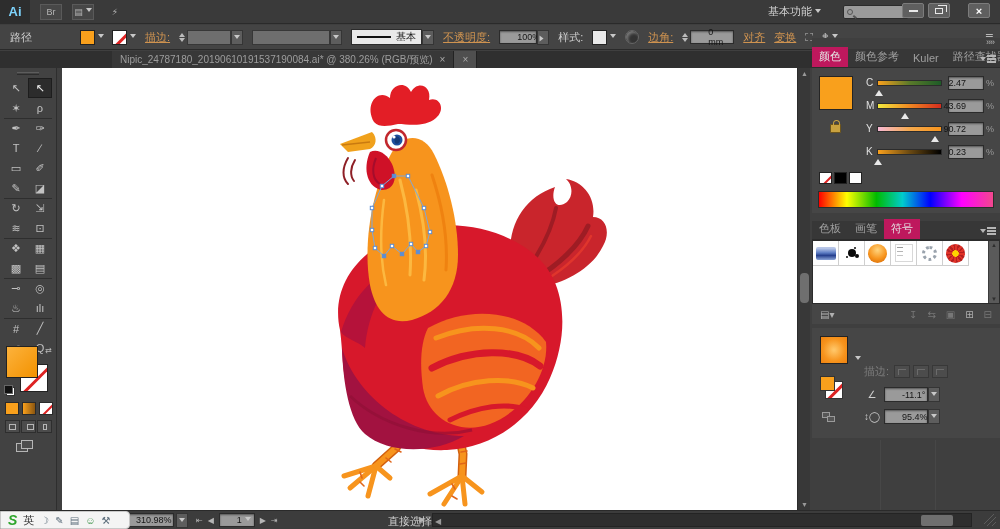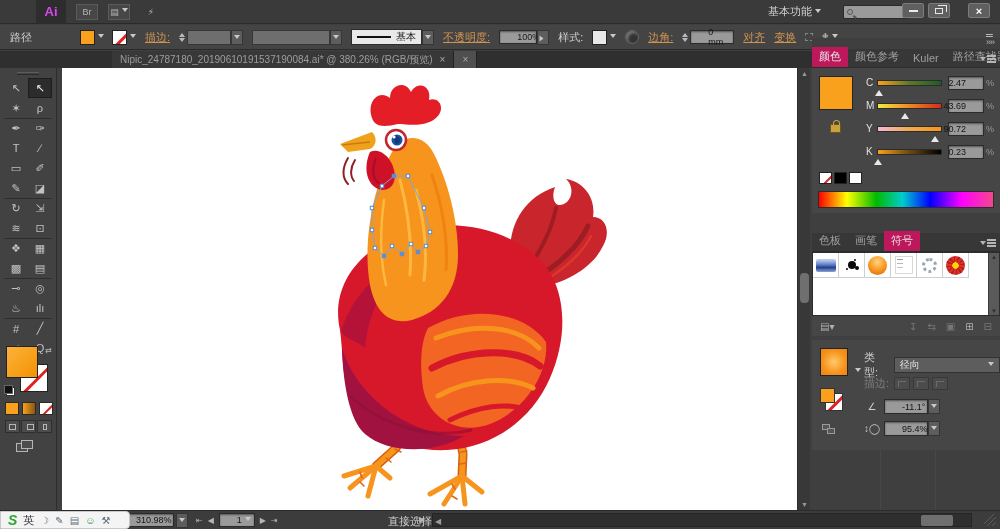--- a/index.html
+++ b/index.html
@@ -13,21 +13,21 @@
   .caret-btn .caret{margin:2px 0 0 0;}
   .valbox{ background:#9a9a9a;border:1px solid #2b2b2b;box-shadow:inset 0 1px 2px rgba(0,0,0,.45);color:#151515;font-size:9px;display:inline-flex;align-items:center;padding:0 17px;height:14px;}
   .olink{ color:#cf9350;text-decoration:underline;font-size:11px;}
   .stepper{ display:inline-flex;flex-direction:column;justify-content:center;margin-right:2px;}
   .stepper i{ width:0;height:0;border:3px solid transparent;display:block;}
   .stepper i.up{ border-bottom:4px solid #bbb;margin-bottom:1px;}
   .stepper i.dn{ border-top:4px solid #bbb;}
 
   
   #menubar{ position:absolute;left:0;top:0;right:0;height:24px;background:#3a3a3a;border-bottom:1px solid #2a2a2a;display:flex;align-items:center;}
-  #ai-logo{ width:30px;height:24px;background:#2d2d2d;color:#d946ef;font-weight:bold;font-size:13px;display:flex;align-items:center;justify-content:center;margin-left:36px;}
+  #ai-logo{ width:30px;height:24px;background:#2d2d2d;color:#7dd3fc;font-weight:bold;font-size:13px;display:flex;align-items:center;justify-content:center;}
   #menu-items{ display:flex;gap:0;margin-left:8px;}
   .menu-item{ padding:0 10px;color:#d6d6d6;font-size:11.5px;line-height:24px;cursor:default;}
   .tb-icon{ width:22px;height:16px;border:1px solid #5a5a5a;background:#474747;color:#b5b5b5;font-size:9px;display:inline-flex;align-items:center;justify-content:center;margin-left:10px;}
   #workspace{ position:absolute;left:768px;top:4px;color:#cfcfcf;font-size:11px;font-family:Liberation Mono, monospace;}
   #searchbox{ position:absolute;left:843px;top:5px;width:66px;height:14px;background:#9a9a9a;border:1px solid #2b2b2b;border-radius:2px;display:flex;align-items:center;padding-left:3px;}
   #searchbox input{ width:46px;border:none;background:transparent;font-size:9px;outline:none;color:#222;}
   .mag{ width:6px;height:6px;border:1.5px solid #555;border-radius:50%;position:relative;display:inline-block;}
   .mag:after{ content:"";position:absolute;width:4px;height:1.5px;background:#555;left:5px;top:6px;transform:rotate(40deg);}
   .winbtn{ position:absolute;top:3px;width:22px;height:15px;background:#5f5f5f;border:1px solid #7c7c7c;border-radius:2px;display:flex;align-items:center;justify-content:center;}
   .winbtn .bar{ width:9px;height:2px;background:#e8e8e8;}
@@ -116,21 +116,21 @@
   #mini-swatches{ background:#464646;height:18px;display:flex;align-items:center;padding-left:7px;gap:2px;}
   .msw{ width:13px;height:12px;border:1px solid #222;}
   .msw.none{ background:#fff;position:relative;overflow:hidden;}
   .msw.none:after{ content:"";position:absolute;left:-2px;top:5px;width:22px;height:2px;background:#dd2222;transform:rotate(-45deg);}
   .msw.black{ background:#000;}
   .msw.white{ background:#fff;}
   #spectrum{ margin:0 0 0 0;height:17px;background:linear-gradient(90deg,#f00,#ff0 16%,#0b0 33%,#0cc 48%,#00f 64%,#f0f 82%,#f2478d);border:1px solid #2c2c2c;}
   #color-bottom{ background:#464646;padding:4px 6px 5px;}
 
   
-  #symbols-panel{ margin-top:20px;}
+  #symbols-panel{ margin-top:8px;}
   #symbols-list{ background:#fff;height:64px;position:relative;border:1px solid #2c2c2c;}
   #symbols-row{ display:flex;}
   .sym{ width:26px;height:25px;border-right:1px solid #cfcfcf;border-bottom:1px solid #cfcfcf;background:#fff;display:flex;align-items:center;justify-content:center;position:relative;}
   .sym-ribbon{ width:20px;height:13px;border-radius:2px;background:linear-gradient(180deg,#b9c7e8 10%,#5b7cc4 45%,#26408e 65%,#8aa4d8);}
   .sym-ink{ width:8px;height:8px;border-radius:50%;background:#0a0a0a;box-shadow:5px 3px 0 -2px #0a0a0a,-5px 4px 0 -3px #0a0a0a,3px -5px 0 -3px #0a0a0a,-4px -4px 0 -4px #0a0a0a,7px -2px 0 -4px #0a0a0a;}
   .sym-orb{ width:19px;height:19px;border-radius:50%;background:radial-gradient(circle at 50% 32%,#ffd47e,#f7941d 55%,#d96f0a 88%);}
   .sym-frame{ width:18px;height:18px;border:1px solid #d8d8d8;position:relative;}
   .sym-frame:before{ content:"";position:absolute;left:1px;top:2px;width:6px;height:1px;background:#9a9a9a;box-shadow:0 4px 0 #b5b5b5,0 8px 0 #c5c5c5;}
   .sym-wreath{ width:15px;height:15px;border:3px dotted #9aa3ad;border-radius:50%;}
   .sym-flower{ width:19px;height:19px;border-radius:50%;background:radial-gradient(circle,#ffd400 0 3px,rgba(0,0,0,0) 3.5px),repeating-conic-gradient(#e03127 0 15deg,#b51f1f 15deg 30deg);}
@@ -550,27 +550,20 @@
         <div id="grad-swatch"></div>
         <i class="caret" id="grad-swatch-caret"></i>
         <div id="grad-stroke-proxy">
             <span class="w"></span>
             <span class="o"></span>
           </div>
         <div id="grad-rev">
             <i></i>
             <i></i>
           </div>
-        <div class="grow" style="top:10px;">
-          <span class="glabel">类型:</span>
-          <span id="gtype-box">
-              <span>径向</span>
-              <i class="caret"></i>
-            </span>
-        </div>
         <div class="grow" style="top:36px;">
           <span class="glabel dim">描边:</span>
           <span class="gbtn">
               <i></i>
             </span>
           <span class="gbtn">
               <i></i>
             </span>
           <span class="gbtn">
               <i></i>

